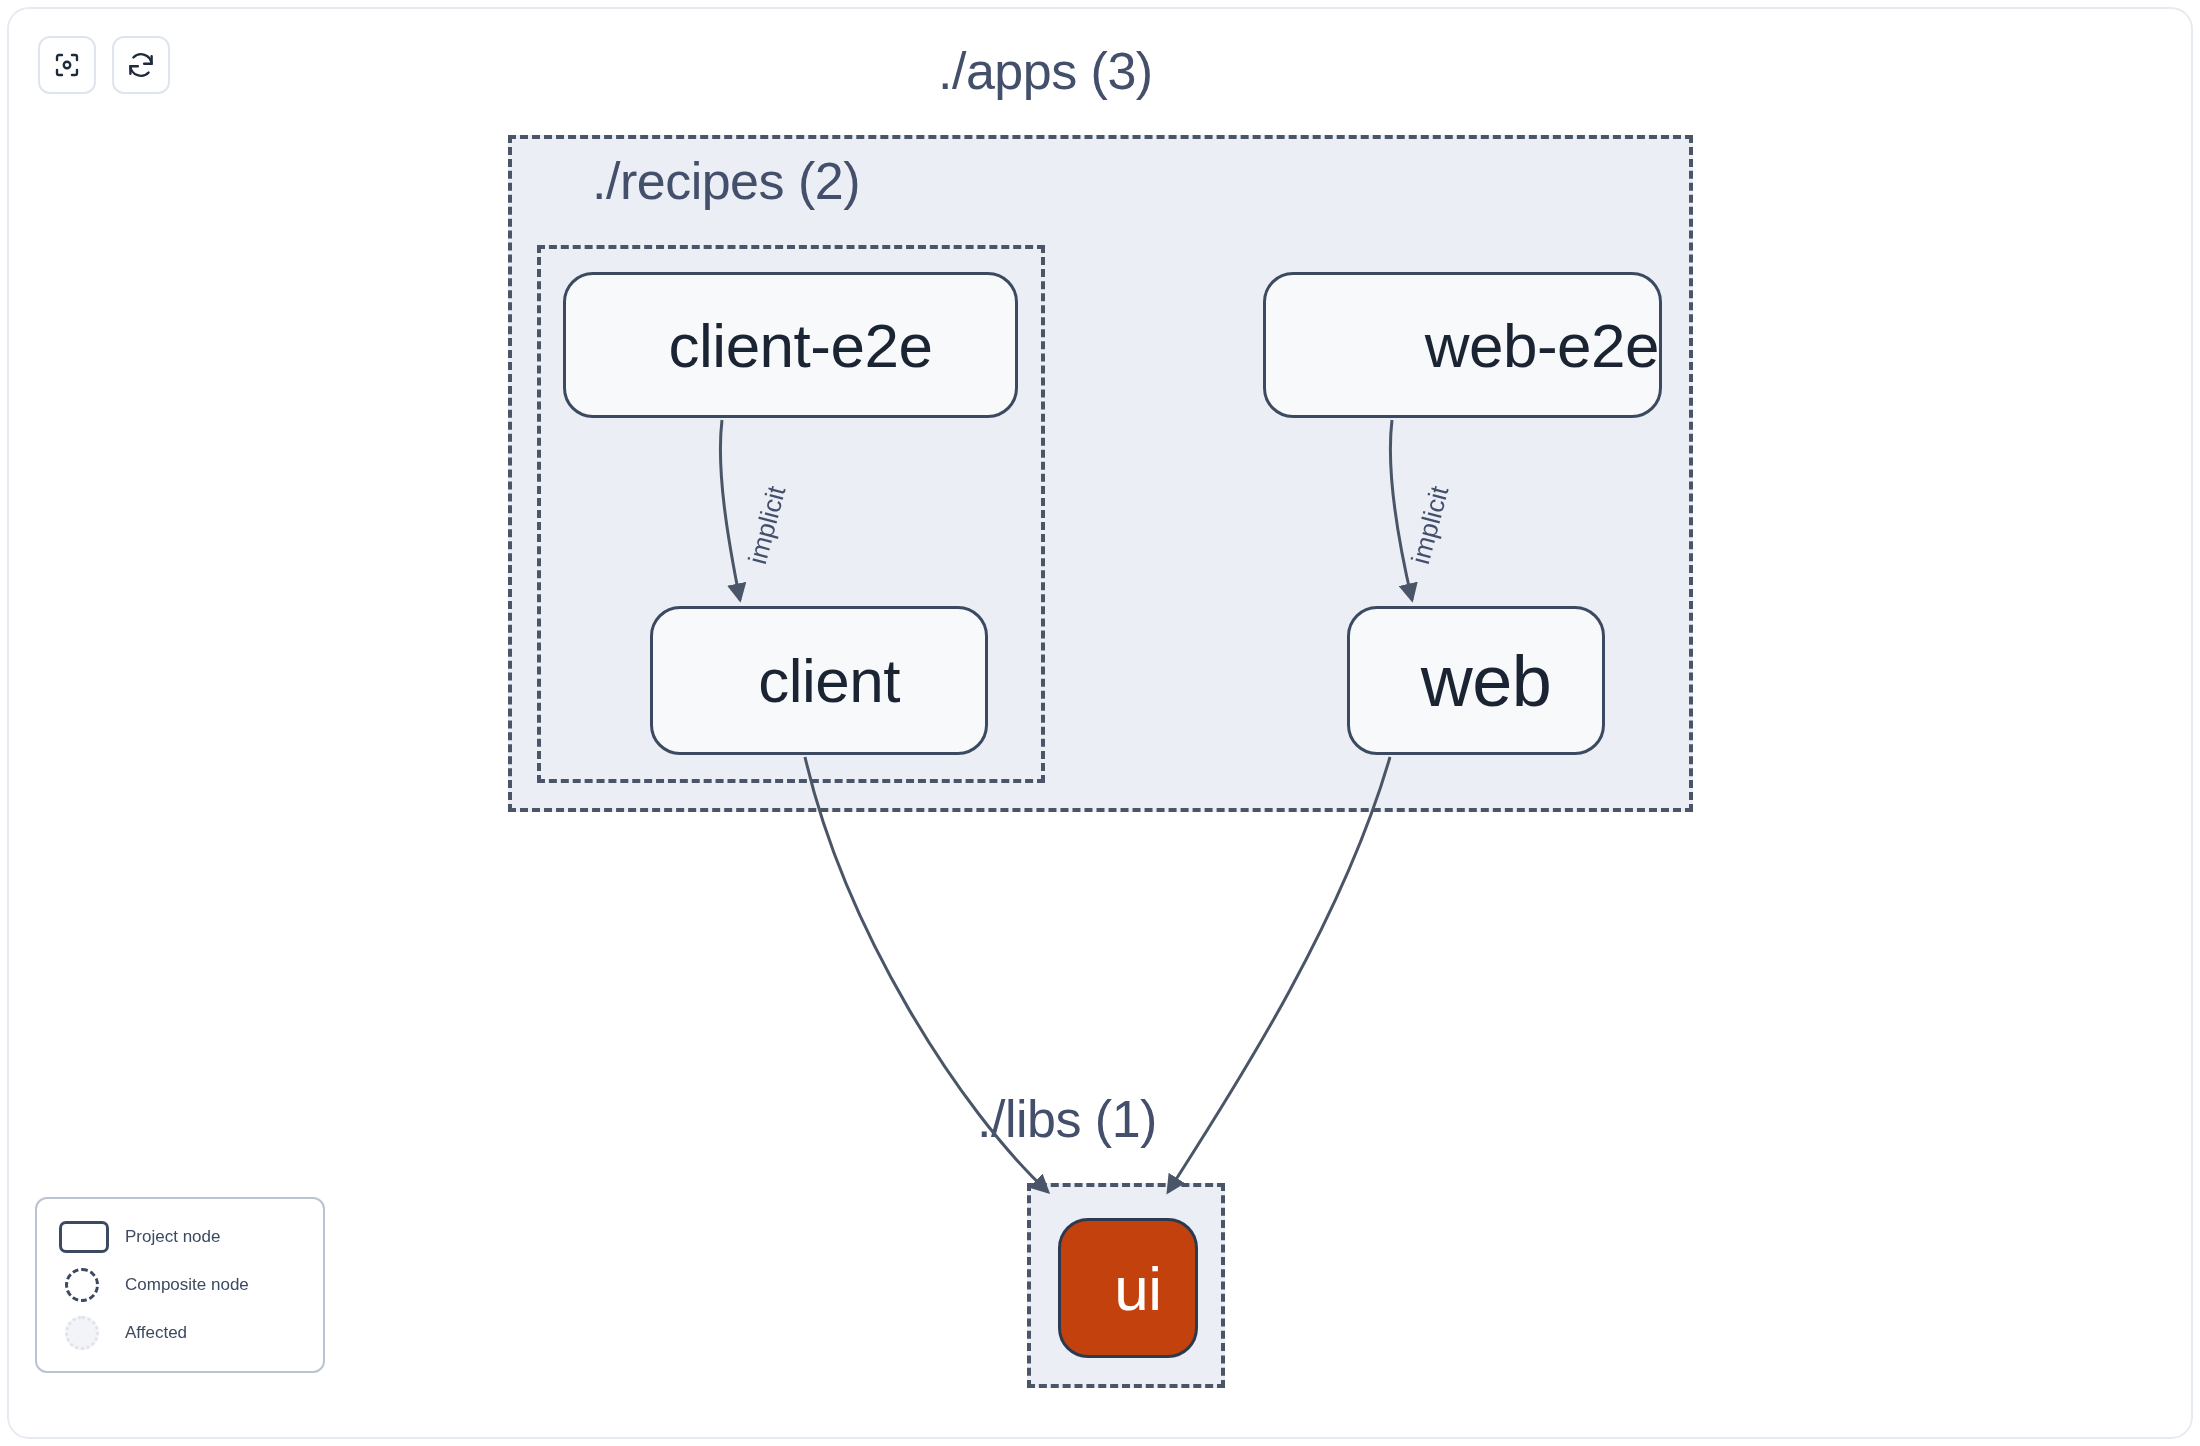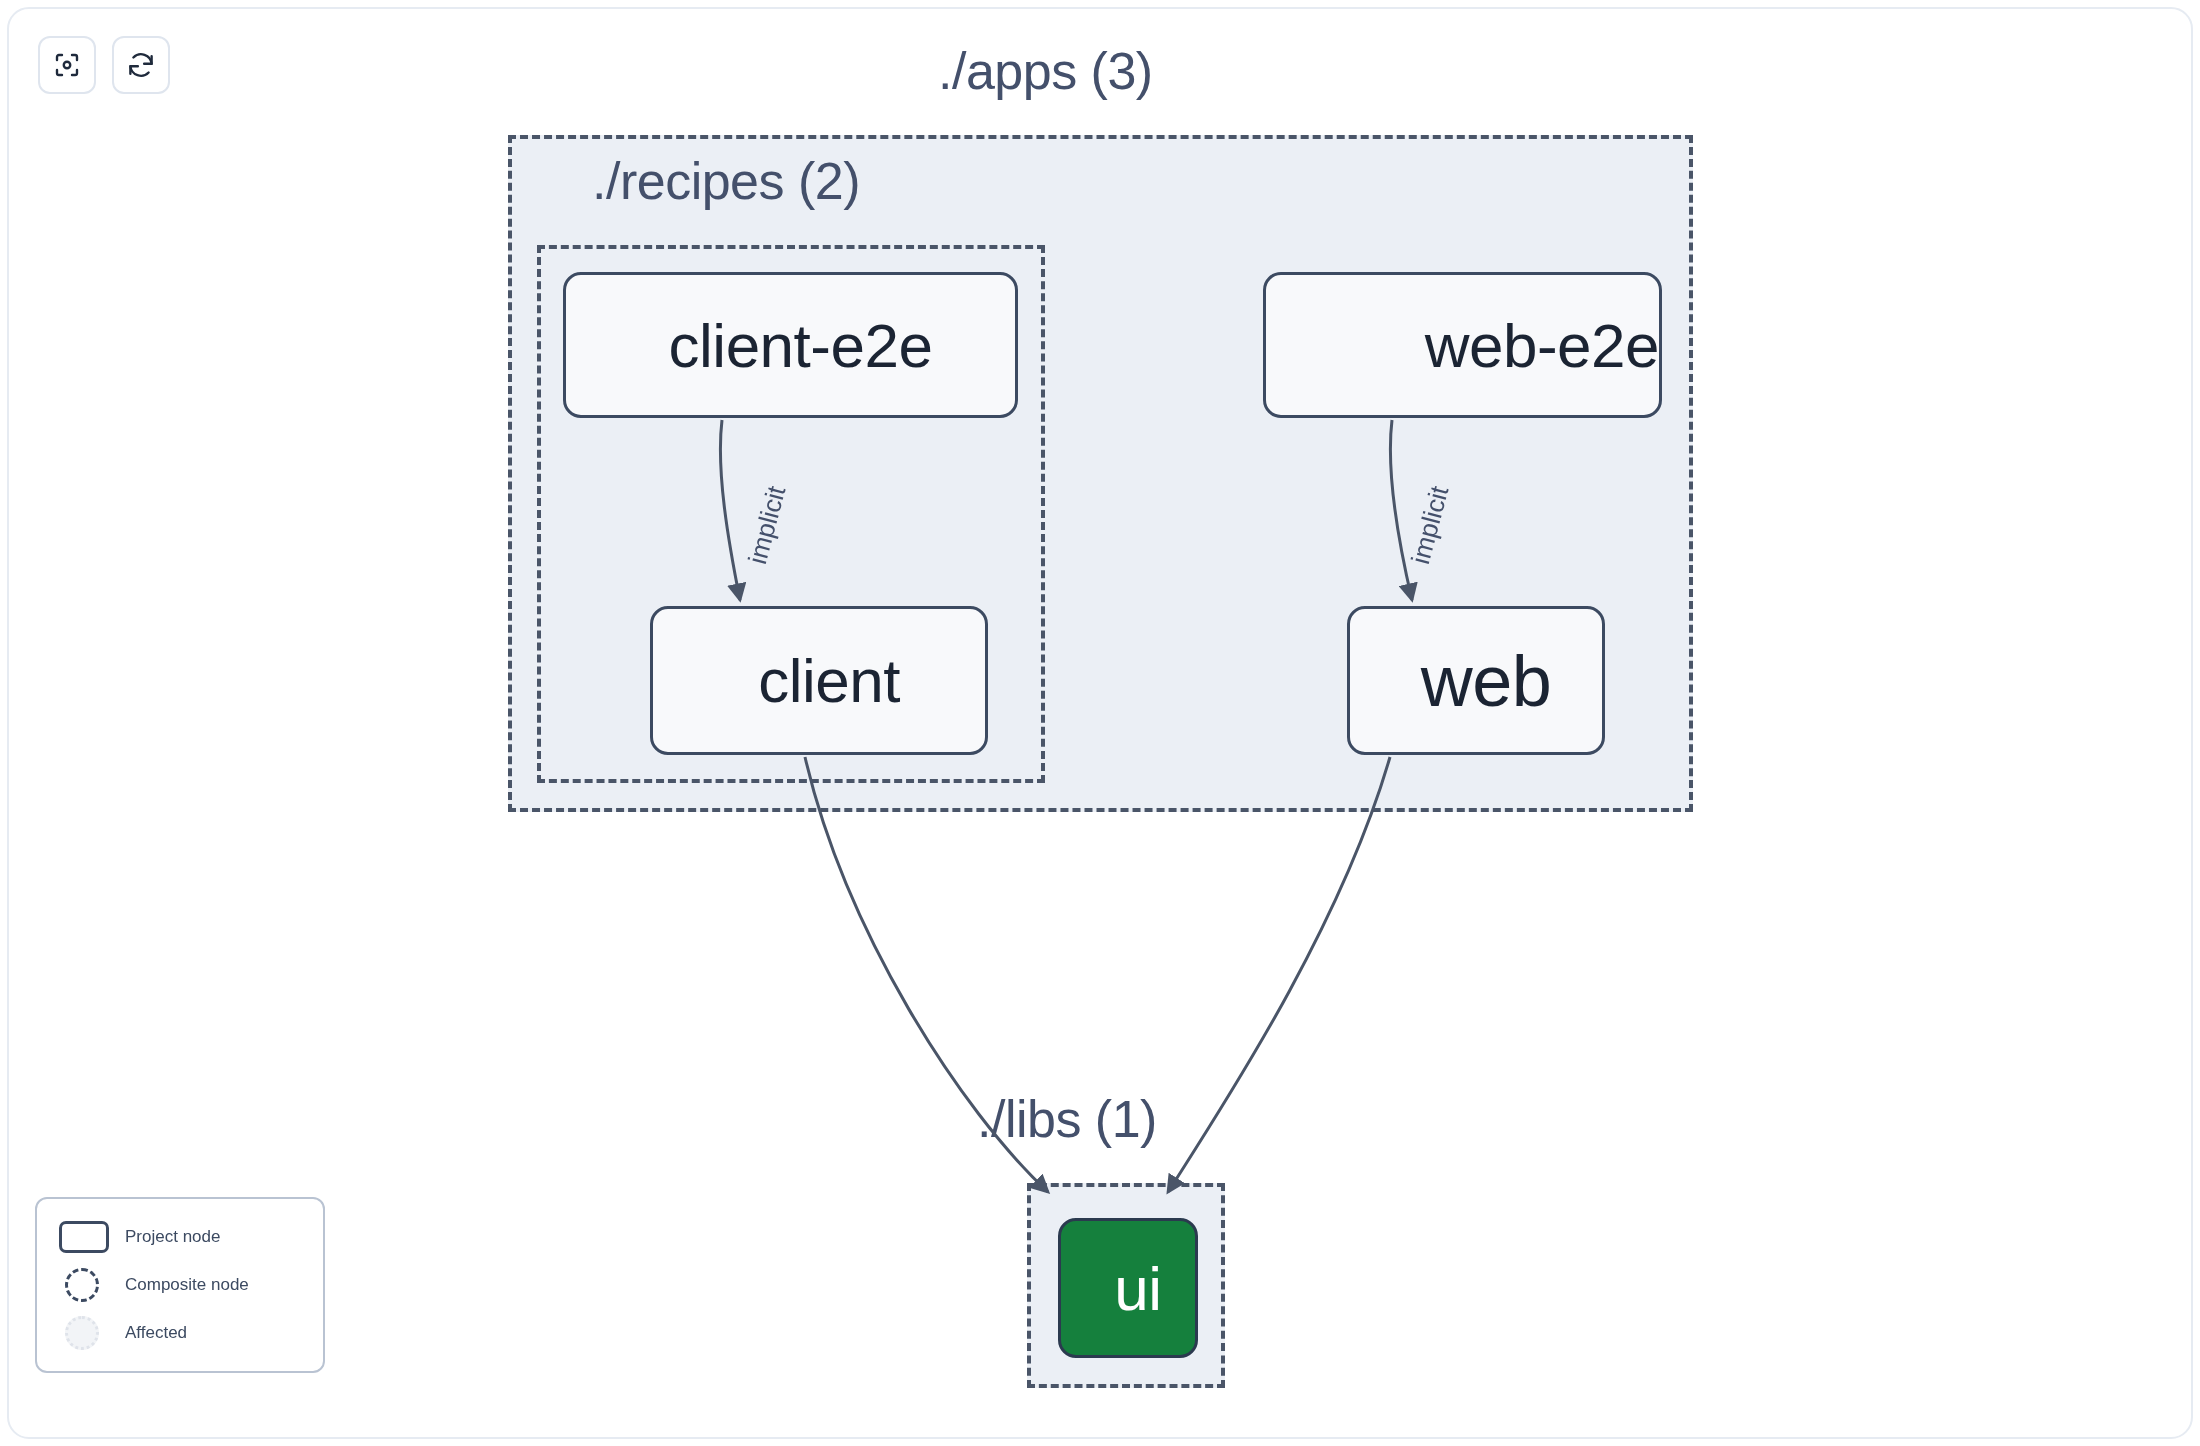--- a/index.html
+++ b/index.html
@@ -91,33 +91,33 @@
     white-space: nowrap;
     letter-spacing: -0.5px;
   }
 
   
   .node {
     position: absolute;
     box-sizing: border-box;
     background: #f8f9fb;
     border: 3px solid #3c4a61;
-    border-radius: 18px;
+    border-radius: 30px;
     display: flex;
     align-items: center;
     justify-content: center;
     color: #1b2433;
     font-size: 62px;
     letter-spacing: -0.5px;
     cursor: pointer;
     z-index: 30;
     padding-left: 20px;
   }
   .node.touched {
-    background: #15803d;
+    background: #c2410c;
     border-color: #2b3a4f;
     color: #ffffff;
   }
 
   
   .edge-label {
     position: absolute;
     color: #44506b;
     font-size: 26px;
     line-height: 1;

